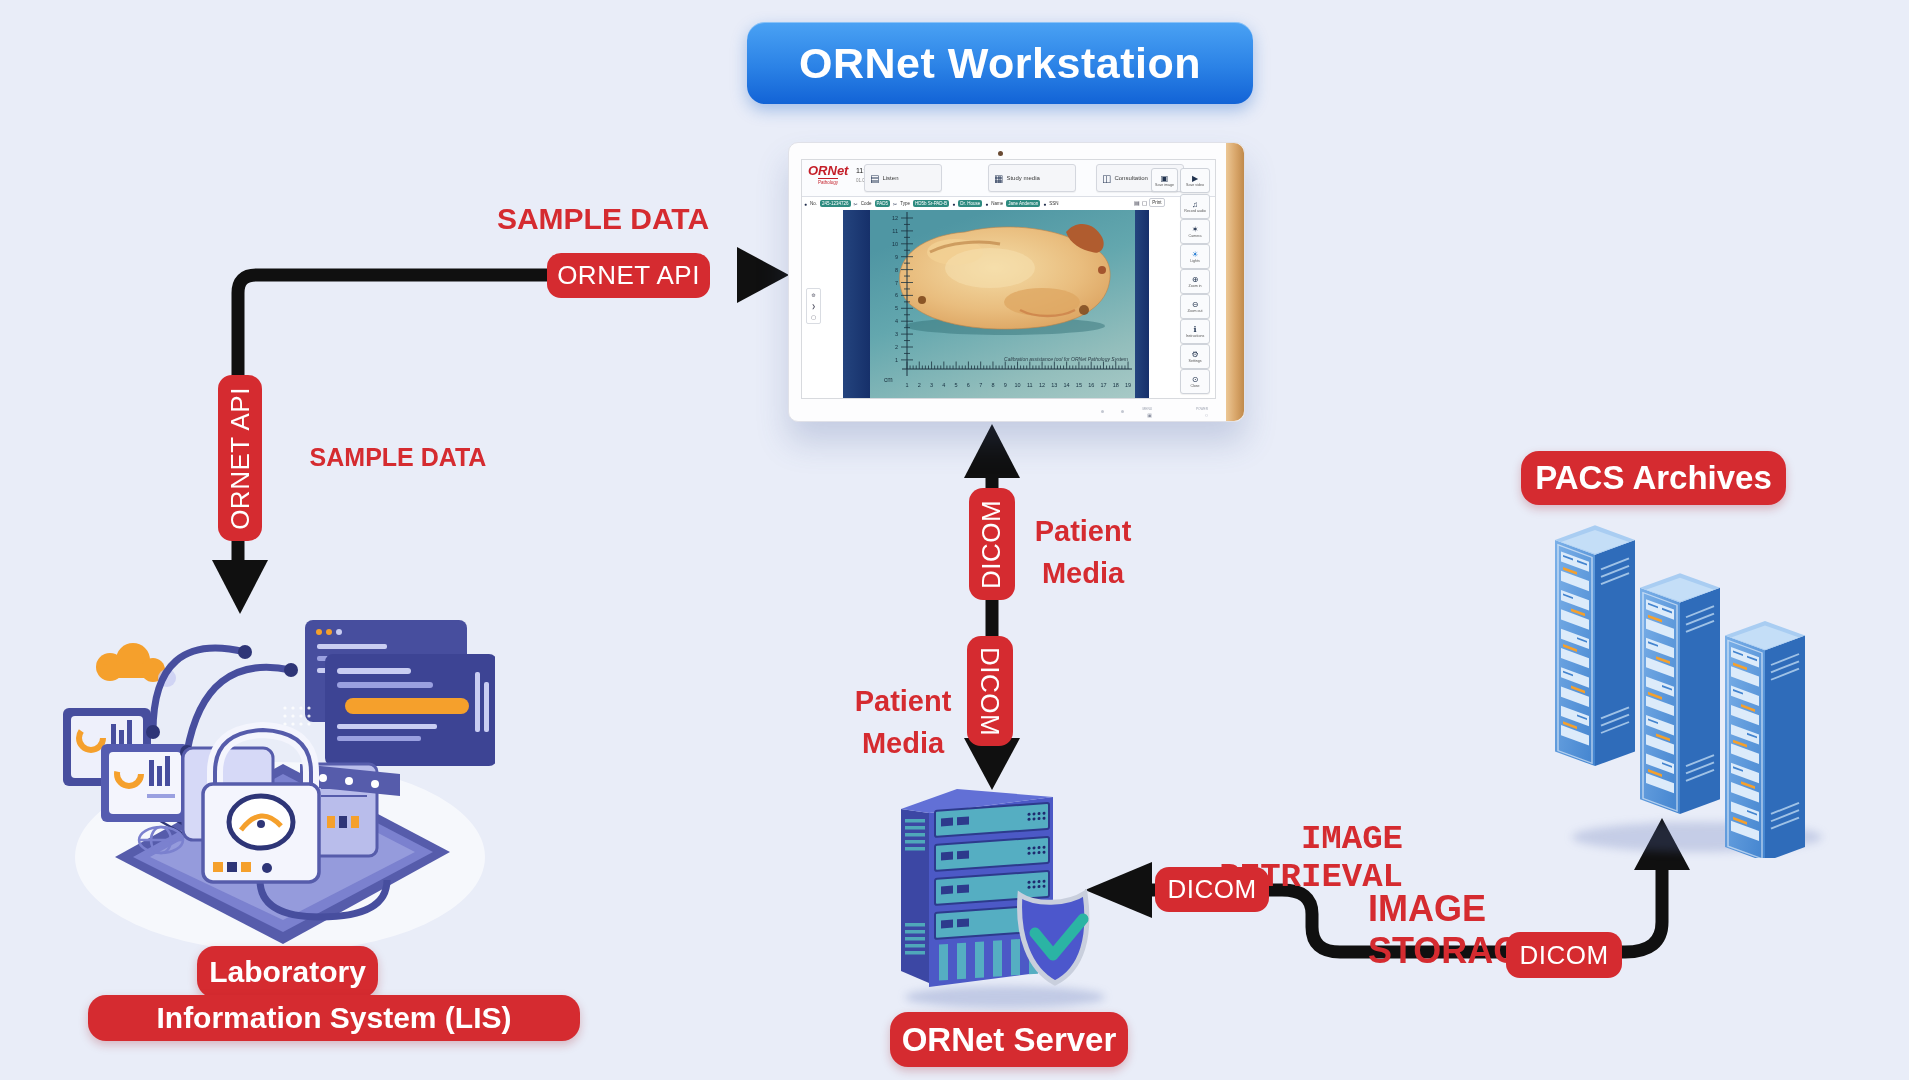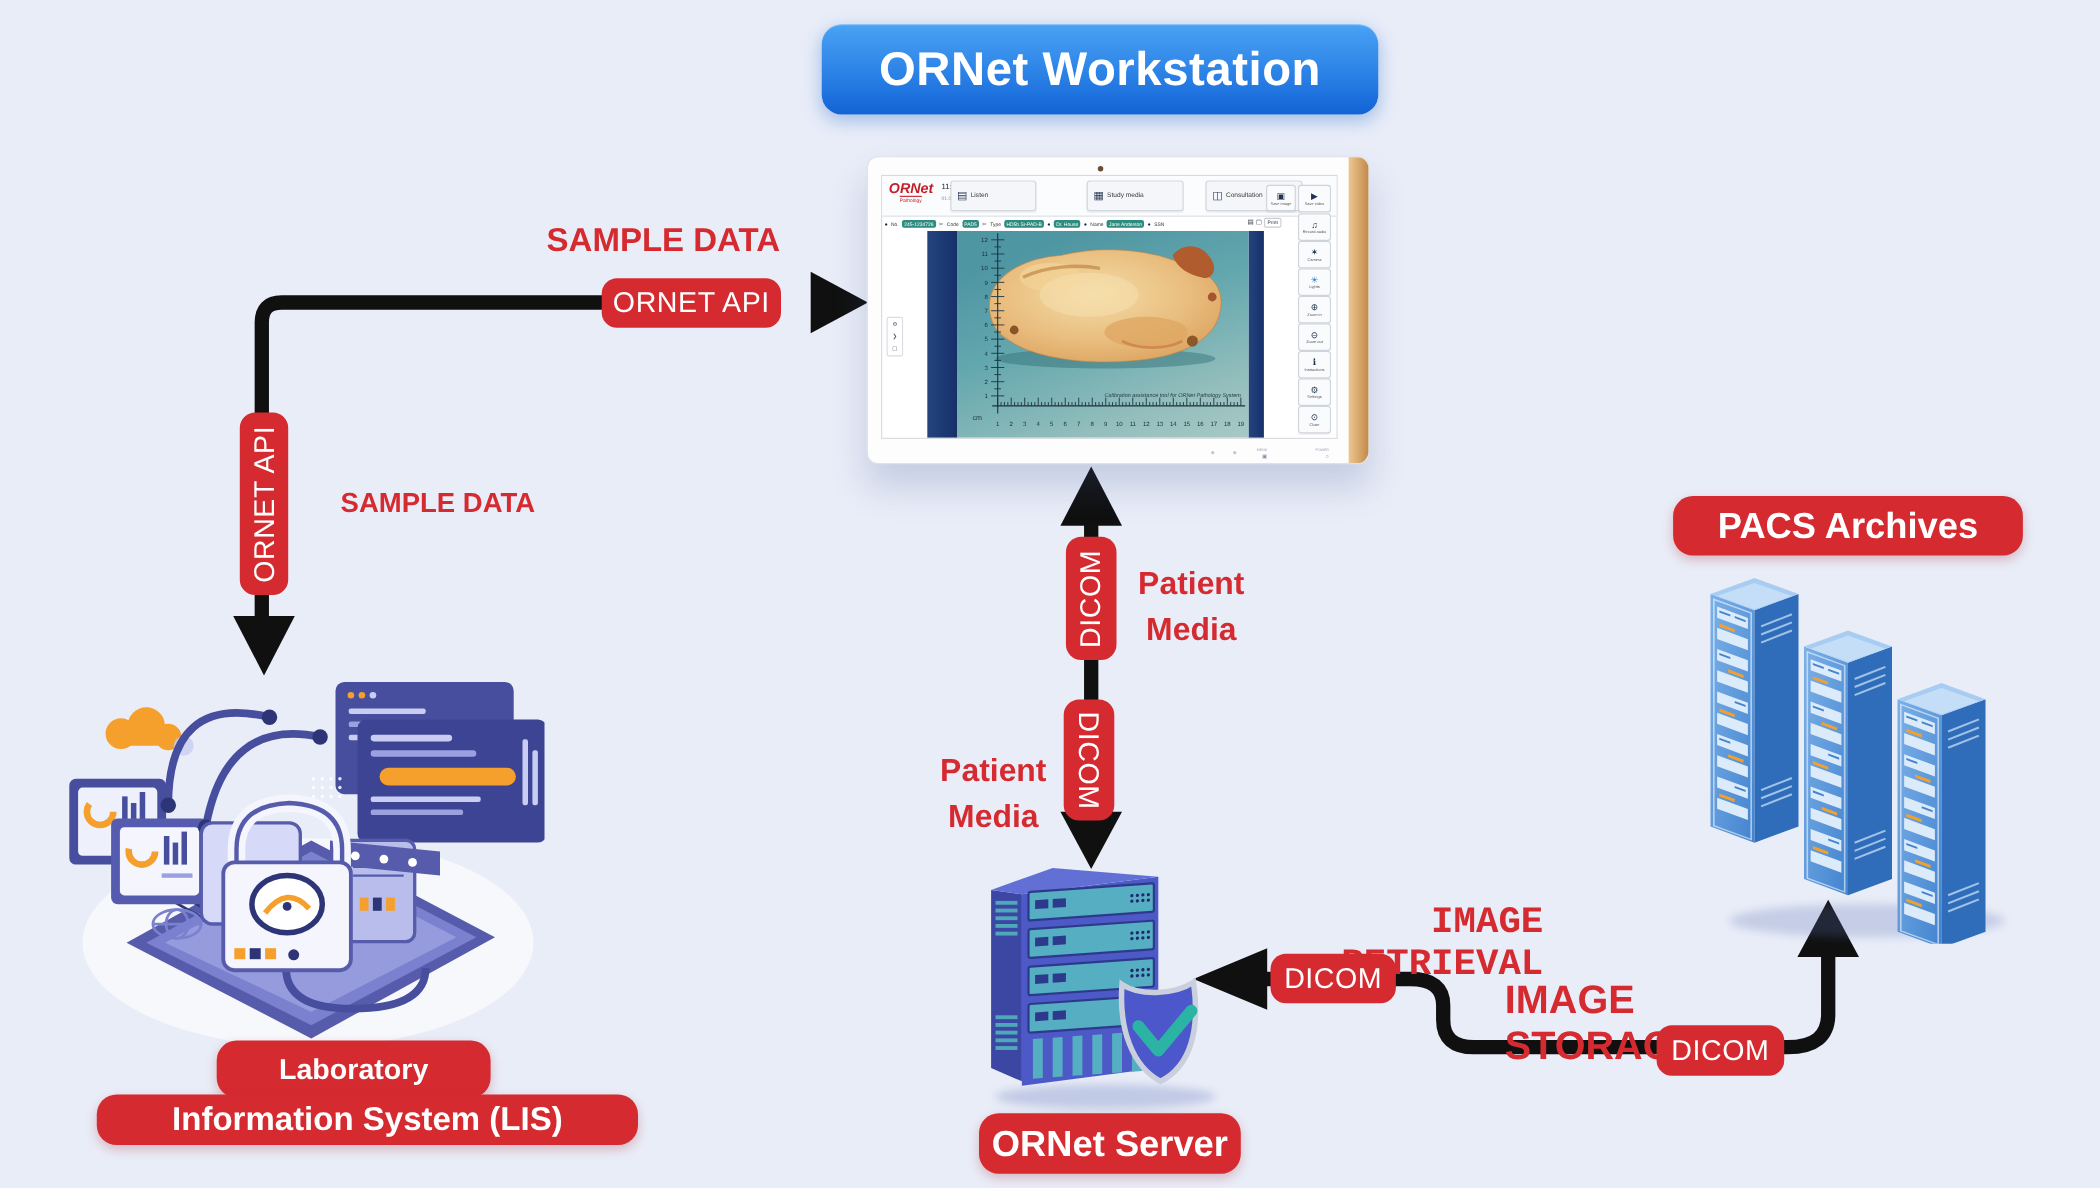--- a/index.html
+++ b/index.html
@@ -128,24 +128,24 @@
   <div class="abs pill vert-cw" style="left:967px;top:636px;width:46px;height:110px;">
       <span>DICOM</span>
     </div>
   <div class="abs pill" style="left:1155px;top:867px;width:114px;height:45px;">
       <span>DICOM</span>
     </div>
   <div class="abs pill" style="left:1506px;top:932px;width:116px;height:46px;">
       <span>DICOM</span>
     </div>
 
-  <div class="abs node-badge" style="left:197px;top:946px;width:249px;height:52px;font-size:26px;">Laboratory</div>
+  <div class="abs node-badge" style="left:197px;top:946px;width:181px;height:52px;font-size:30px;">Laboratory</div>
   <div class="abs node-badge" style="left:88px;top:995px;width:492px;height:46px;font-size:30px;">Information System (LIS)</div>
   <div class="abs node-badge" style="left:890px;top:1012px;width:238px;height:55px;font-size:33px;">ORNet Server</div>
-  <div class="abs node-badge" style="left:1521px;top:451px;width:318px;height:54px;font-size:33px;">PACS Archives</div>
+  <div class="abs node-badge" style="left:1521px;top:451px;width:265px;height:54px;font-size:33px;">PACS Archives</div>
 
   <div class="abs soft-shadow" style="left:905px;top:986px;width:200px;height:22px;background:rgba(90,110,180,.28);"></div>
   <div class="abs soft-shadow" style="left:1572px;top:822px;width:250px;height:30px;background:rgba(90,110,180,.25);"></div>
 
   <svg id="lisSvg" class="abs" viewBox="0 0 440 360">
     <ellipse cx="225" cy="245" rx="205" ry="95" fill="#ffffff" opacity="0.6"></ellipse>
 
     <g fill="#f5a02c">
       <circle cx="55" cy="55" r="14"></circle>
         <circle cx="78" cy="48" r="17"></circle>

